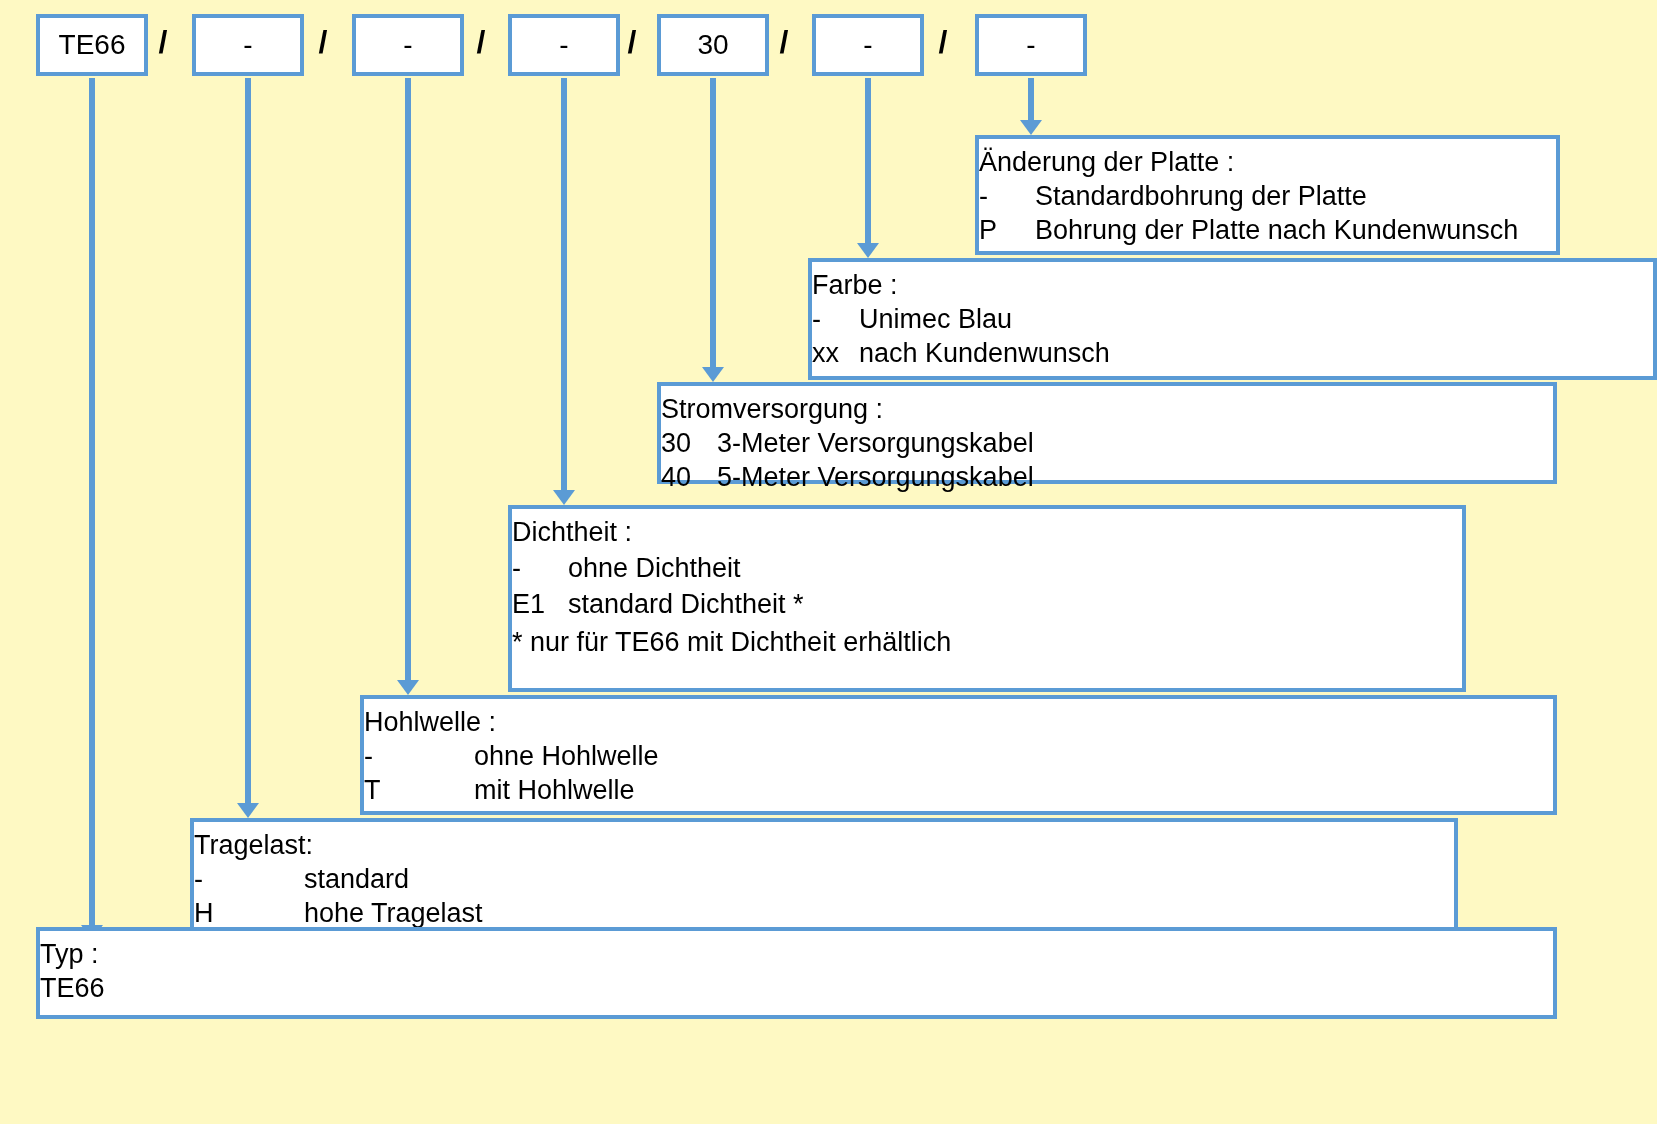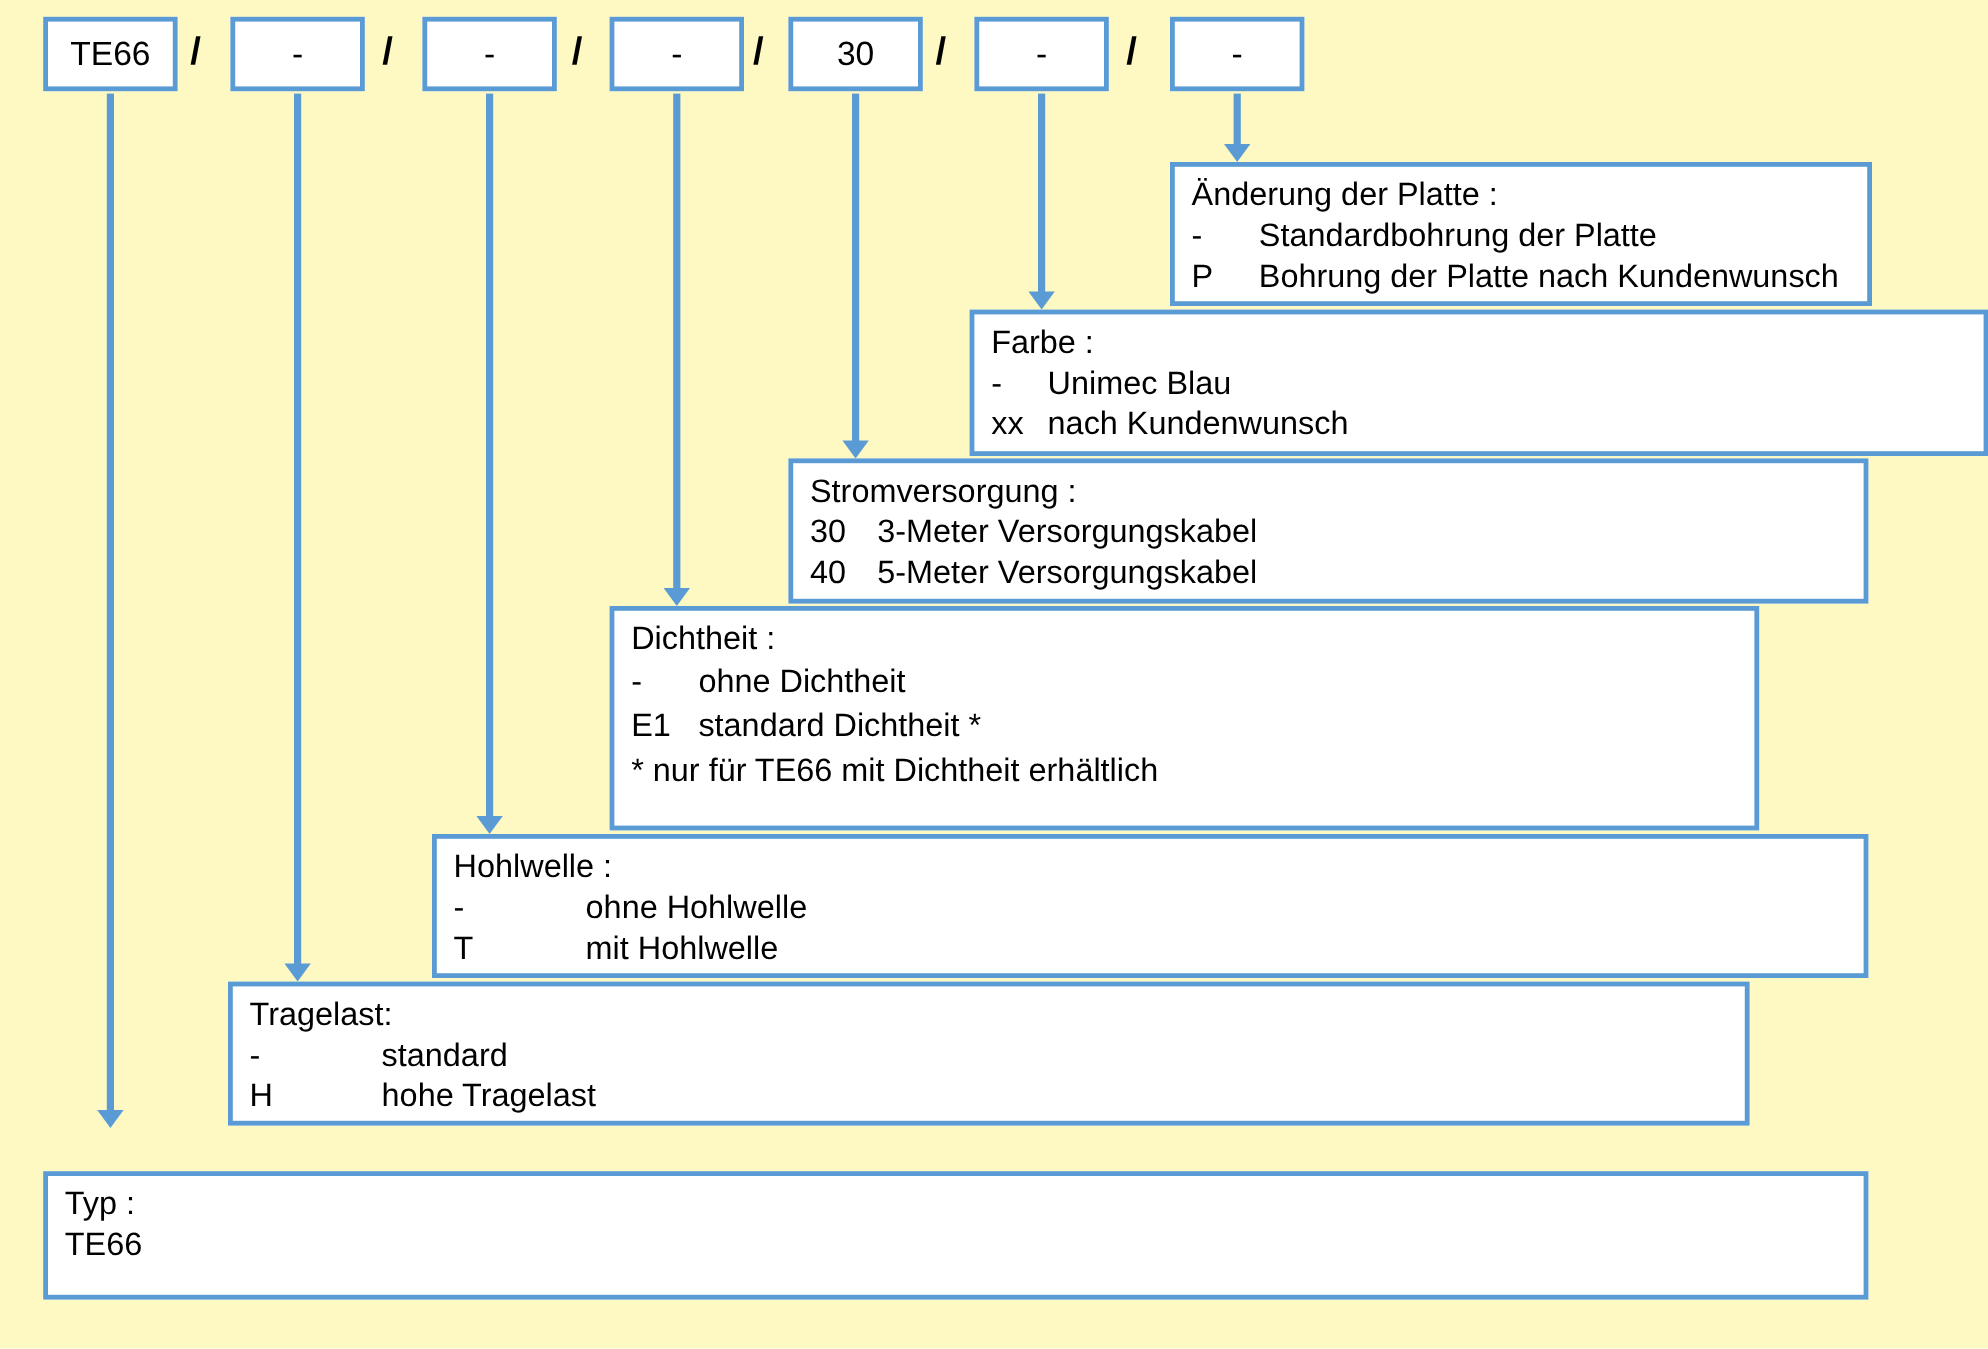--- a/index.html
+++ b/index.html
@@ -58,31 +58,31 @@
   .a3{left:397px;height:617px}
   .a4{left:553px;height:427px}
   .a5{left:702px;height:304px}
   .a6{left:857px;height:180px}
   .a7{left:1020px;height:57px}
   
   .detail-box {
     position: absolute;
     border: 4px solid var(--accent);
     background: #fff;
-    padding: 6px 14px;
+    padding: 6px 0;
     font-size: 27px;
     line-height: 34px;
   }
   .db-platte{left:975px;top:135px;width:585px;height:120px}
   .db-farbe{left:808px;top:258px;width:849px;height:122px}
-  .db-strom{left:657px;top:382px;width:900px;height:121px}
+  .db-strom{left:657px;top:382px;width:900px;height:102px}
   .db-dicht{left:508px;top:505px;width:958px;height:187px}
   .db-hohl{left:360px;top:695px;width:1197px;height:120px}
   .db-trag{left:190px;top:818px;width:1268px;height:120px}
-  .db-typ{left:36px;top:976px;width:1521px;height:107px}
+  .db-typ{left:36px;top:927px;width:1521px;height:92px}
   .detail-row { display: flex; }
   .row-code { flex-shrink: 0; }
   .db-platte .row-code{width:56px}
   .db-farbe  .row-code{width:47px}
   .db-strom  .row-code{width:56px}
   .db-dicht  .row-code{width:56px}
   .db-dicht  .detail-row{margin-top:2px}
   .db-dicht  .footnote{margin-top:4px}
   .db-hohl   .row-code{width:110px}
   .db-trag   .row-code{width:110px}

